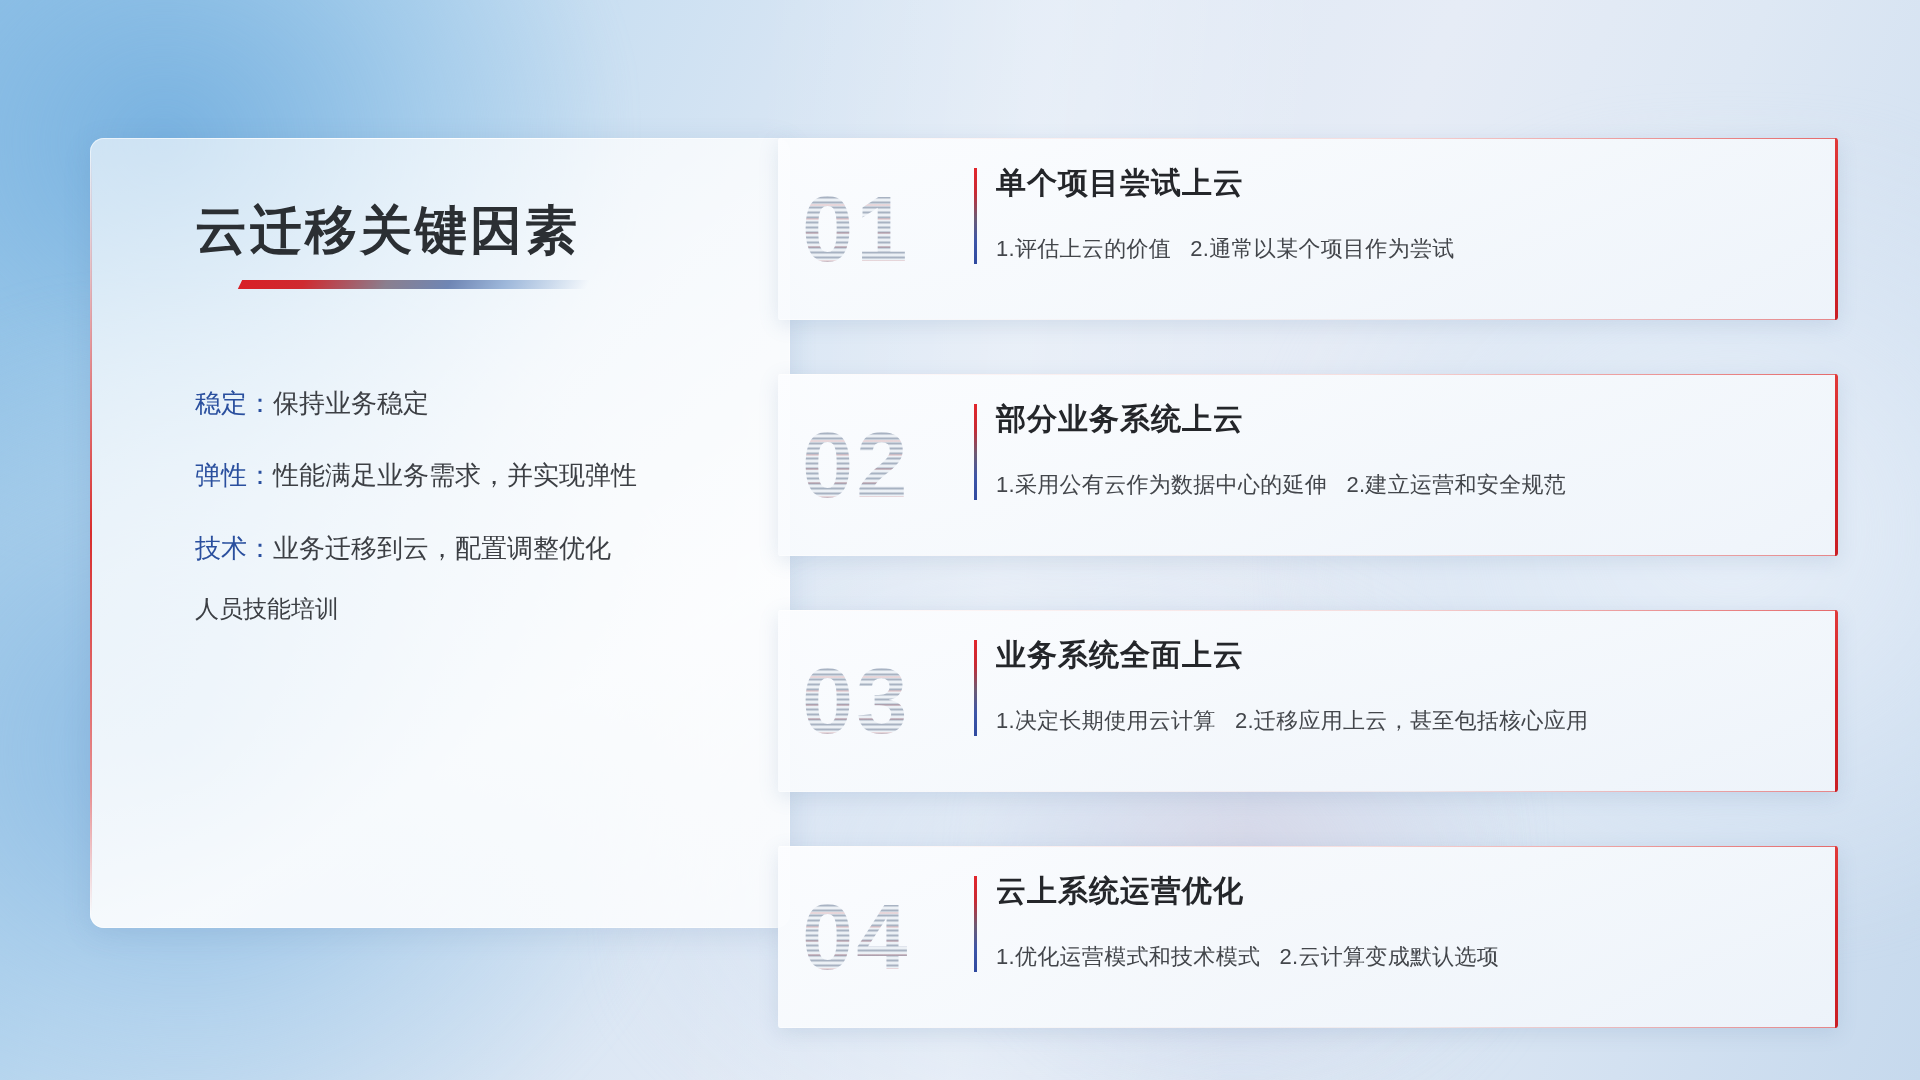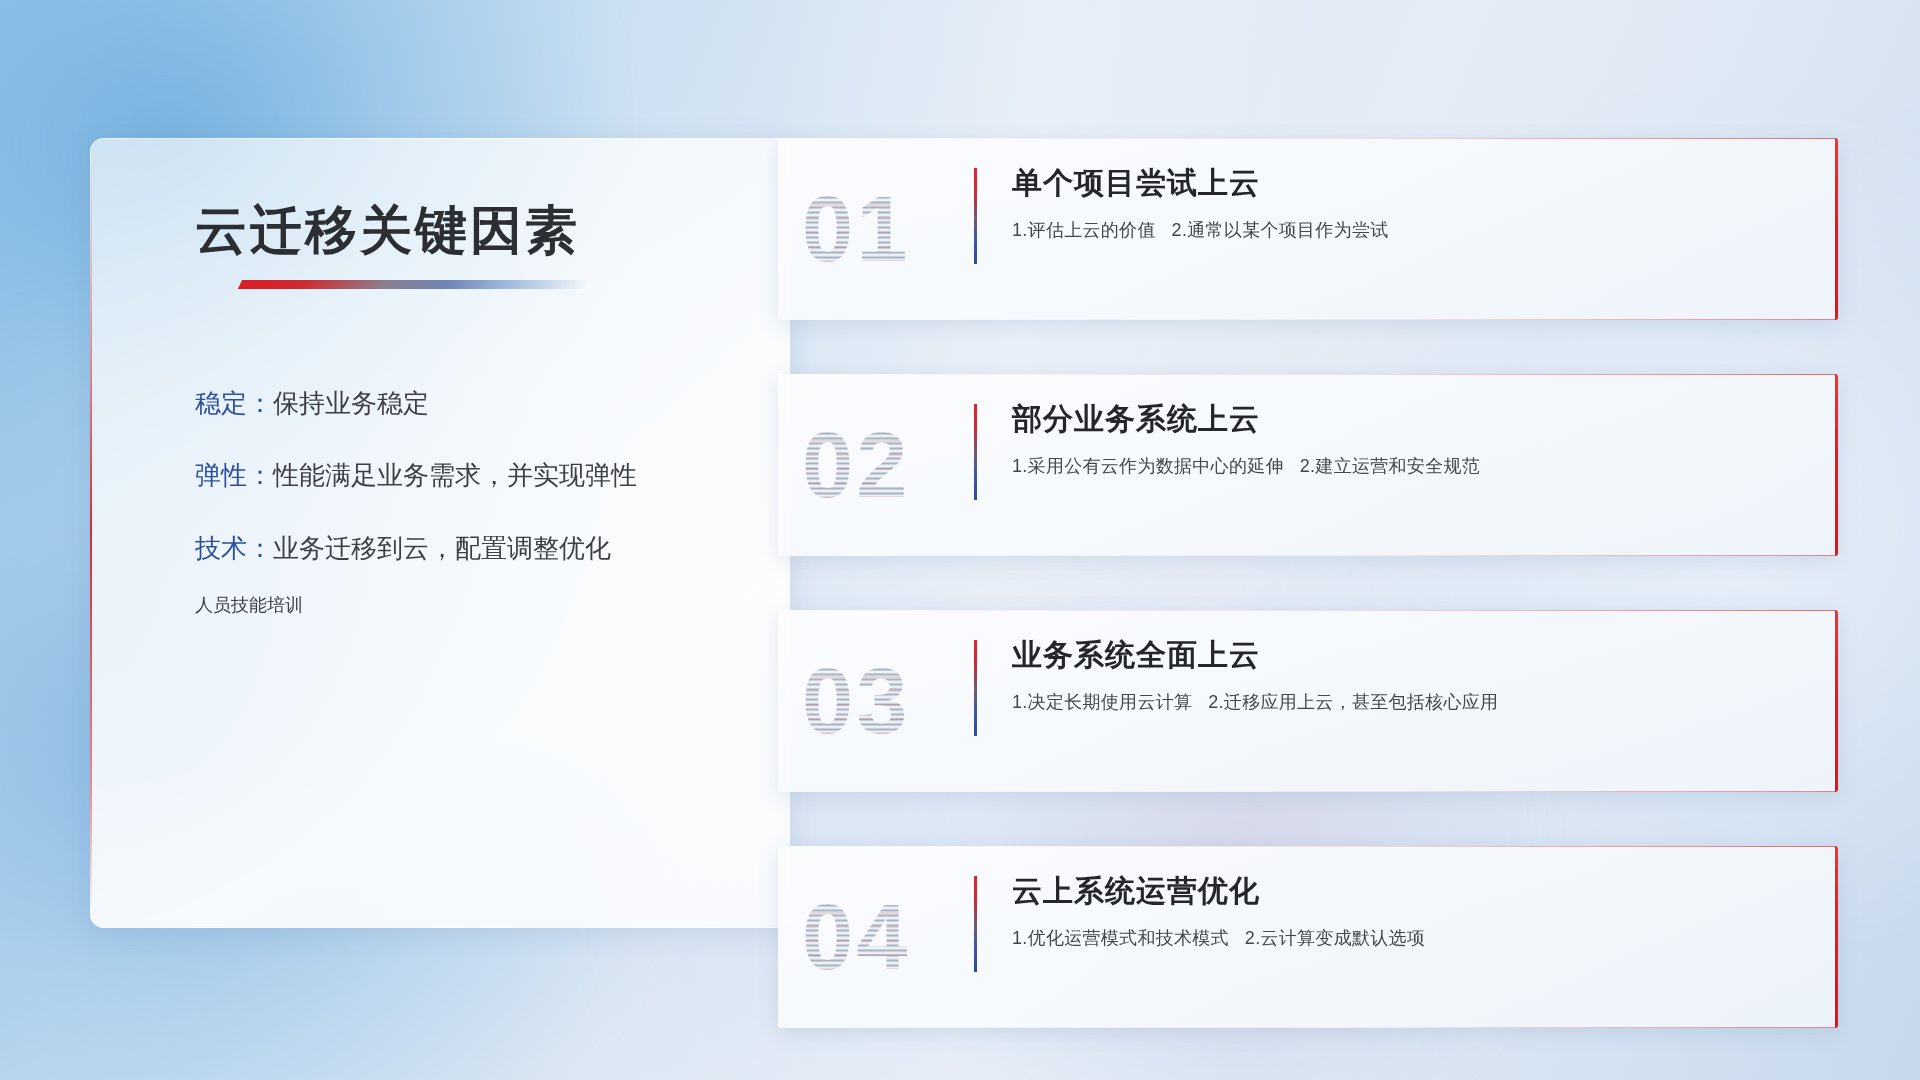--- a/index.html
+++ b/index.html
@@ -80,21 +80,21 @@
   }
   .li-row {
     font-size:26px; line-height:1.36; color:#3c3f44;
     margin-bottom:37px; white-space:nowrap;
   }
   .li-row:last-child { margin-bottom:0; }
   .li-label { font-weight:400; }
   .li-label.accent { color:#2a4f9e; }
   .li-label.plain  { color:#3c3f44; }
   .li-text { color:#3c3f44;font-family:Liberation Serif, serif; }
-  .li-cont { font-size:18px; color:#3c3f44; margin-top:-10px; }
+  .li-cont { font-size:24px; color:#3c3f44; margin-top:-10px; }
 
   
   .right-stack { position:absolute; left:778px; top:138px; width:1060px; }
   .step-card {
     position:relative; height:182px; margin-bottom:54px;
     border-radius:3px;
     background:linear-gradient(160deg, rgba(252,253,255,.96) 0%, rgba(247,250,253,.93) 45%, rgba(240,245,251,.90) 100%);
     box-shadow:0 5px 20px rgba(90,125,170,.16);
     overflow:hidden;
   }
@@ -141,27 +141,27 @@
        rgba(255,255,255,0) 1px, rgba(255,255,255,0) 14px);
     -webkit-background-clip:text; background-clip:text;
     color:transparent;
     user-select:none;
   }
 
   .step-bar {
     position:absolute; left:196px; top:30px; width:3px; height:96px;
     background:linear-gradient(180deg,#e2262c 0%, #c92a33 26%, #6c5a73 52%, #3d55a8 76%, #2f4aa0 100%);
   }
-  .step-body { position:absolute; left:234px; top:26px; right:30px; }
+  .step-body { position:absolute; left:218px; top:26px; right:30px; }
   .step-title {
     font-size:30px; font-weight:700; color:#24262a; letter-spacing:1px;
     line-height:1.25;
   }
   .step-sub {
-    margin-top:16px; font-size:18px; color:#43464b; letter-spacing:.3px;
+    margin-top:32px; font-size:22px; color:#43464b; letter-spacing:.3px;
     white-space:pre;
   }
 </style>
 </head>
 <body>
 
 <div class="bg bg-base"></div>
 <div class="bg-blob-1"></div>
 <div class="bg-blob-2"></div>
 <div class="bg-blob-3"></div>

